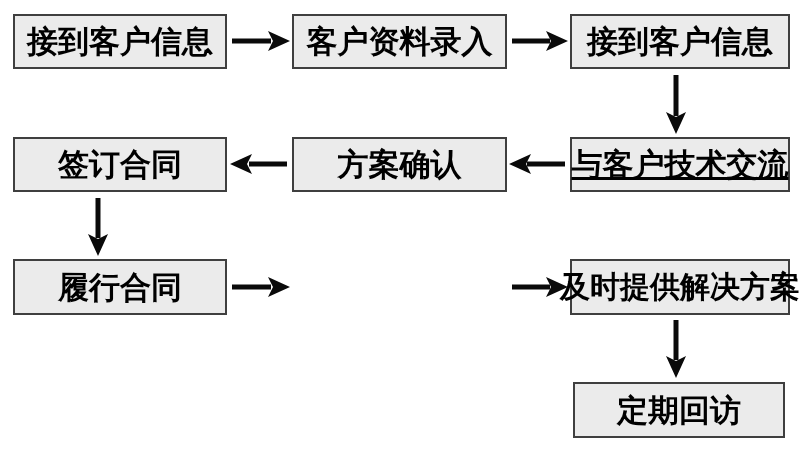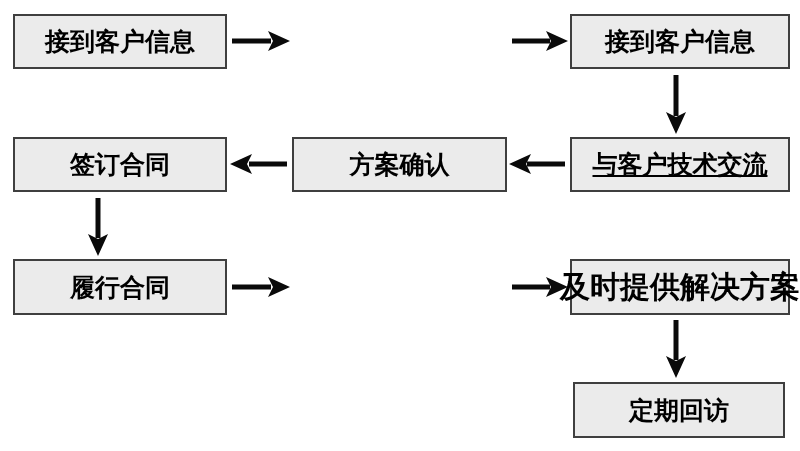--- a/index.html
+++ b/index.html
@@ -31,21 +31,21 @@
   }
   .node {
     position: absolute;
     box-sizing: border-box;
     background: var(--node-fill, #ebebeb);
     border: 2px solid var(--node-border, #3f3f3f);
     display: flex;
     align-items: center;
     justify-content: center;
     color: var(--text, #000000);
-    font-size: 25px;
+    font-size: 31px;
     font-weight: bold;
     white-space: nowrap;
     line-height: 1;
   }
   
   .n0 { left: 13px;  top: 14px;  width: 214px; height: 55px; }
   .n1 { left: 292px; top: 14px;  width: 215px; height: 55px; }
   .n2 { left: 570px; top: 14px;  width: 220px; height: 55px; }
   .n3 { left: 570px; top: 137px; width: 220px; height: 55px; text-decoration: underline; }
   .n4 { left: 292px; top: 137px; width: 215px; height: 55px; text-align: center; }
@@ -101,20 +101,23 @@
 
     <g>
       <line x1="676" y1="320" x2="676" y2="360"></line>
       <path d="M676,378 L666,356 L676,361 L686,356 Z"></path>
     </g>
   </svg>
 
   <div class="node n0">
     <span>接到客户信息</span>
   </div>
+  <div class="node n1">
+    <span>客户资料录入</span>
+  </div>
   <div class="node n2">
     <span>接到客户信息</span>
   </div>
   <div class="node n3">
     <span>与客户技术交流</span>
   </div>
   <div class="node n4">
     <span>方案确认</span>
   </div>
   <div class="node n6">

